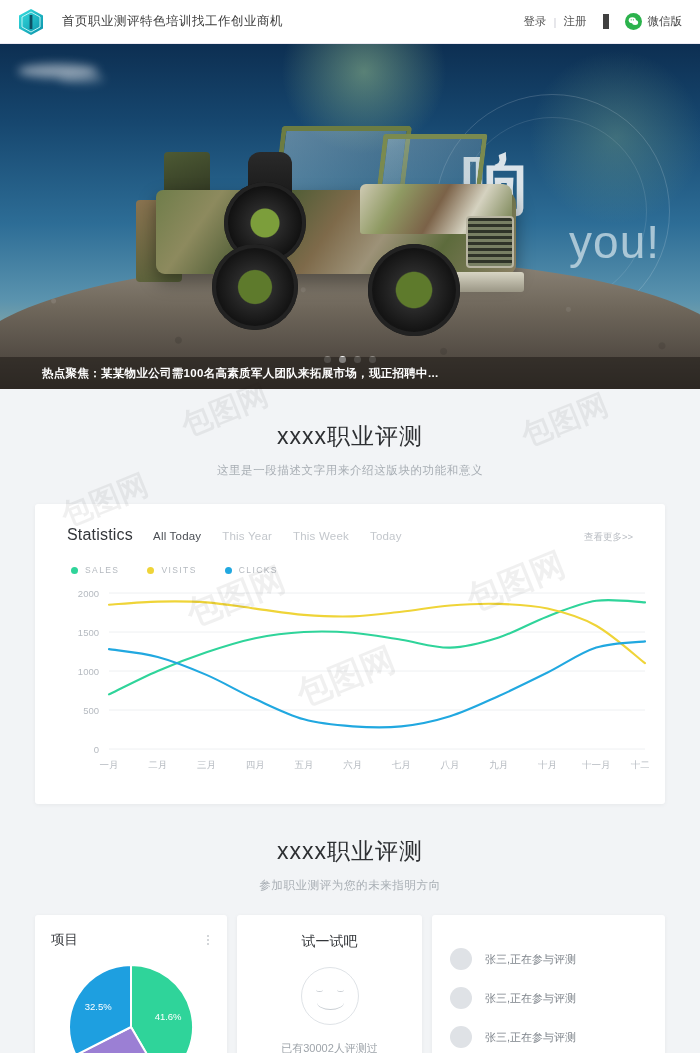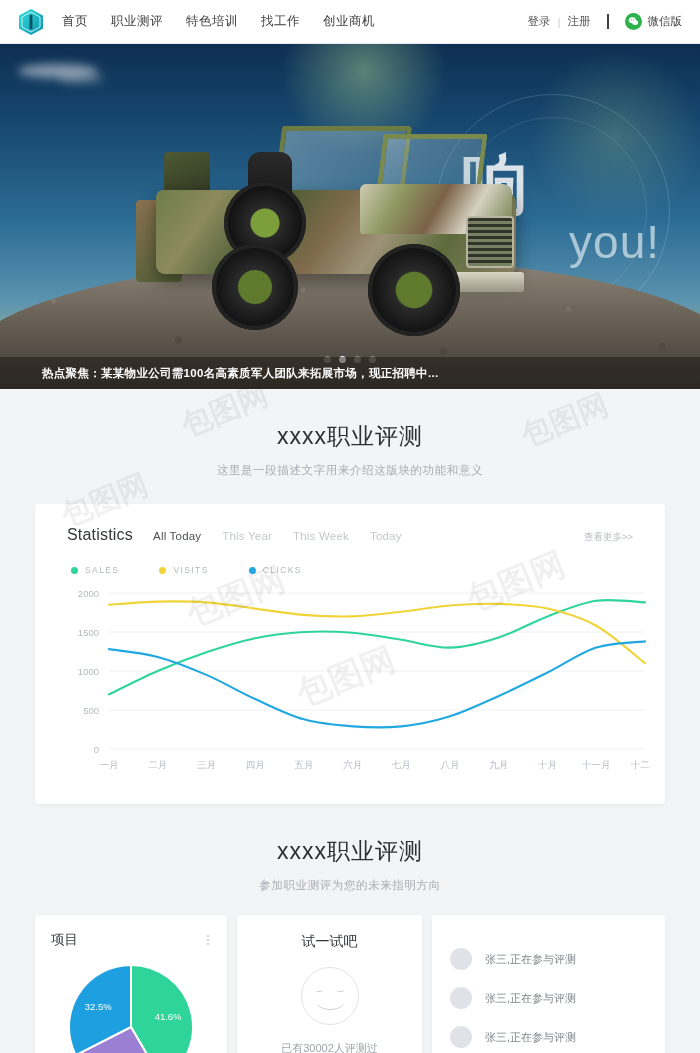--- a/index.html
+++ b/index.html
@@ -11,24 +11,24 @@
     background: #f2f4f6;
   }
   #page { position: relative; width: 700px; height: 1053px; }
 
   
   .navbar {
     height: 44px; background: #fff; display: flex; align-items: center;
     padding: 0 18px; border-bottom: 1px solid #ece9f2; position: relative; z-index: 30;
   }
   .logo-box { width: 26px; height: 28px; margin-right: 18px; flex: 0 0 auto; position: relative; }
-  .nav-links { display: flex; align-items: flex-start; gap: 23px; }
+  .nav-links { display: flex; align-items: flex-start; }
   .nav-link { font-size: 12.5px; color: #3d3d3d; letter-spacing: .5px; cursor: pointer; white-space: nowrap; }
   .nav-right { margin-left: auto; display: flex; align-items: center; }
-  .auth { display: flex; align-items: center; font-size: 11.5px; color: #555; padding-right: 16px; border-right: 2px solid #404040; }
+  .auth { display: flex; align-items: center; font-size: 11.5px; color: #555; padding-right: 16px; border-right: 6px solid #404040; }
   .auth span.sep { color: #cfcfd6; margin: 0 7px; }
   .auth a { color: #555; text-decoration: none; cursor: pointer; }
   .wechat { display: flex; align-items: center; gap: 6px; padding-left: 16px; font-size: 11.5px; color: #444; cursor: pointer; }
   .wechat-ico { width: 17px; height: 17px; border-radius: 50%; background: #2bb24c;
     display: flex; align-items: center; justify-content: center; }
 
   
   .hero { position: relative; height: 345px; overflow: hidden; }
   .sky {
     position: absolute; inset: 0;
@@ -134,21 +134,21 @@
   .stats-card {
     margin: 26px 35px 0; background: #fff; border-radius: 3px; padding: 22px 32px 18px;
     box-shadow: 0 1px 4px rgba(0,0,0,.05); height: 300px; position: relative;
   }
   .stats-top { display: flex; align-items: baseline; }
   .stats-title { font-size: 16px; color: #33363a; margin-right: 20px; letter-spacing: .2px; }
   .stats-tabs { display: flex; gap: 21px; align-items: baseline; }
   .tab { font-size: 11.5px; color: #c3c7cc; cursor: pointer; letter-spacing: .2px; }
   .tab.active { color: #4b4f55; }
   .more { margin-left: auto; font-size: 9.5px; color: #b9bdc3; cursor: pointer; }
-  .legend { display: flex; gap: 40px; margin-top: 21px; padding-left: 4px; }
+  .legend { display: flex; gap: 28px; margin-top: 21px; padding-left: 4px; }
   .leg { display: flex; align-items: center; gap: 7px; }
   .leg-dot { width: 7px; height: 7px; border-radius: 50%; }
   .leg-lab { font-size: 8.5px; color: #b4b9bf; letter-spacing: 1.4px; }
   .chart-wrap { position: relative; margin-top: 10px; height: 190px; }
   .chart-wrap svg { display: block; }
 
   
   .bottom { display: flex; gap: 10px; margin: 22px 35px 0; }
   .card { background: #fff; border-radius: 3px; box-shadow: 0 1px 4px rgba(0,0,0,.05); }
   .card-pie { width: 192px; padding: 16px 16px 0; position: relative; }

